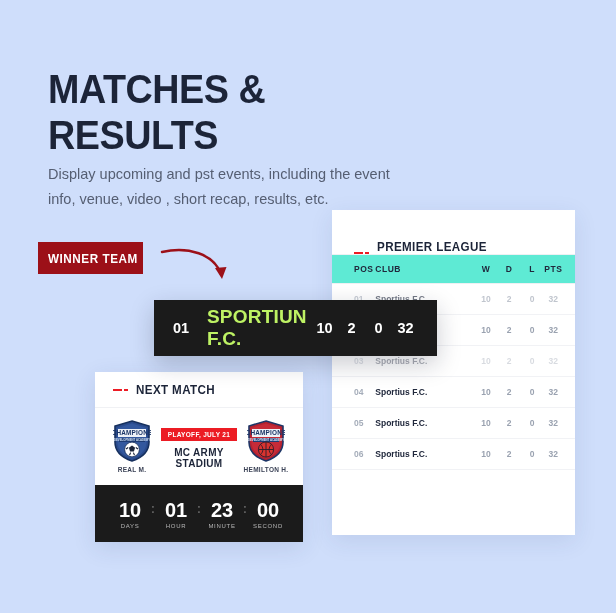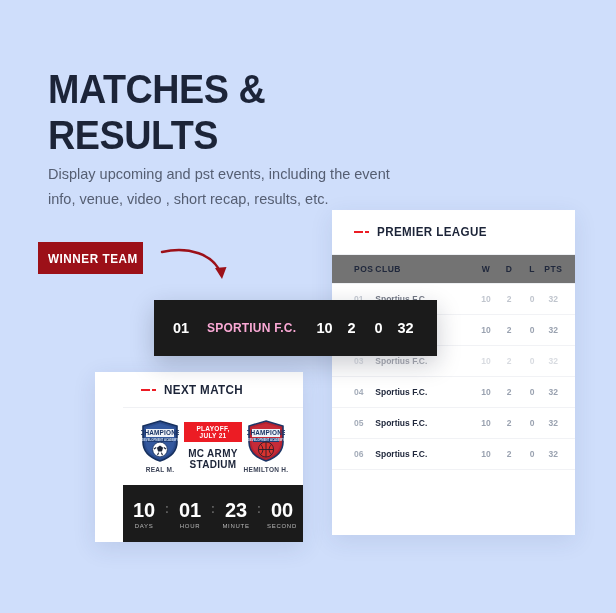--- a/index.html
+++ b/index.html
@@ -55,21 +55,21 @@
 
   
   .table-card {
     position: absolute; left: 332px; top: 210px;
     width: 243px; height: 325px;
     background: #ffffff;
     box-shadow: 0 6px 22px rgba(40,60,110,0.10);
   }
   .card-head {
     height: 44px;
-    display: flex; align-items: center;
+    display: flex; align-items: flex-end;
     padding-left: 22px;
   }
   .dashes { display: flex; align-items: center; gap: 2px; margin-right: 8px; }
   .dashes i { display: block; background: #ec1c24; height: 2px; }
   .dashes i.d1 { width: 9px; }
   .dashes i.d2 { width: 4px; }
   .card-title {
     font-family: "Liberation Sans Narrow", "Liberation Sans", sans-serif;
     font-size: 12.5px; font-weight: 700;
     letter-spacing: 0.4px; color: #1c2438;
@@ -78,21 +78,21 @@
   }
 
   table.league { width: 100%; border-collapse: collapse; }
   table.league th {
     font-family: "Liberation Sans Narrow", "Liberation Sans", sans-serif;
     font-size: 8.5px; font-weight: 700; color: #20283c;
     letter-spacing: 0.5px; text-transform: uppercase;
     padding: 9px 0 9px 0; text-align: left;
     border-top: 1px solid #eef0f3;
     border-bottom: 1px solid #eef0f3;
-    background: #737373;
+    background: #5eead4;
   }
   table.league td {
     font-size: 8.5px;
     padding: 10px 0;
     border-bottom: 1px solid #f1f2f5;
     vertical-align: middle;
   }
   .c-pos { width: 38px; padding-left: 22px !important; color: #a5adba; font-weight: 700; }
   .c-club { width: 95px; color: #20283c; font-weight: 700; font-size: 9px; }
   .c-stat { width: 22px; text-align: center; color: #9aa2b0; font-weight: 700; }
@@ -121,39 +121,38 @@
     box-shadow: 0 8px 24px rgba(20,25,45,0.22);
     z-index: 6;
   }
   .hl-pos {
     margin-left: 19px; width: 34px;
     color: #fff; font-size: 14.5px; font-weight: 700;
     font-family: "Liberation Sans Narrow", "Liberation Sans", sans-serif;
   }
   .hl-club {
     flex: 1;
-    color: #f9a8d4; font-size: 12px; font-weight: 700;
+    color: #bef264; font-size: 19px; font-weight: 700;
     letter-spacing: 0.2px;
     font-family: "Liberation Sans Narrow", "Liberation Sans", sans-serif;
   }
   .hl-stat, .hl-pts {
     color: #fff; font-size: 14.5px; font-weight: 700;
     width: 27px; text-align: center;
     font-family: "Liberation Sans Narrow", "Liberation Sans", sans-serif;
   }
   .hl-pts { margin-right: 18px; }
 
   
   .match-card {
     position: absolute; left: 95px; top: 372px;
     width: 208px; height: 170px;
     background: #ffffff;
     box-shadow: 0 6px 22px rgba(40,60,110,0.12);
     z-index: 4;
-    padding-left: 28px;
   }
   .match-head {
     height: 36px; display: flex; align-items: center;
     padding-left: 18px;
     border-bottom: 1px solid #f0f1f4;
   }
   .match-body {
     height: 77px;
     display: flex; align-items: center; justify-content: space-between;
     padding: 0 13px;

